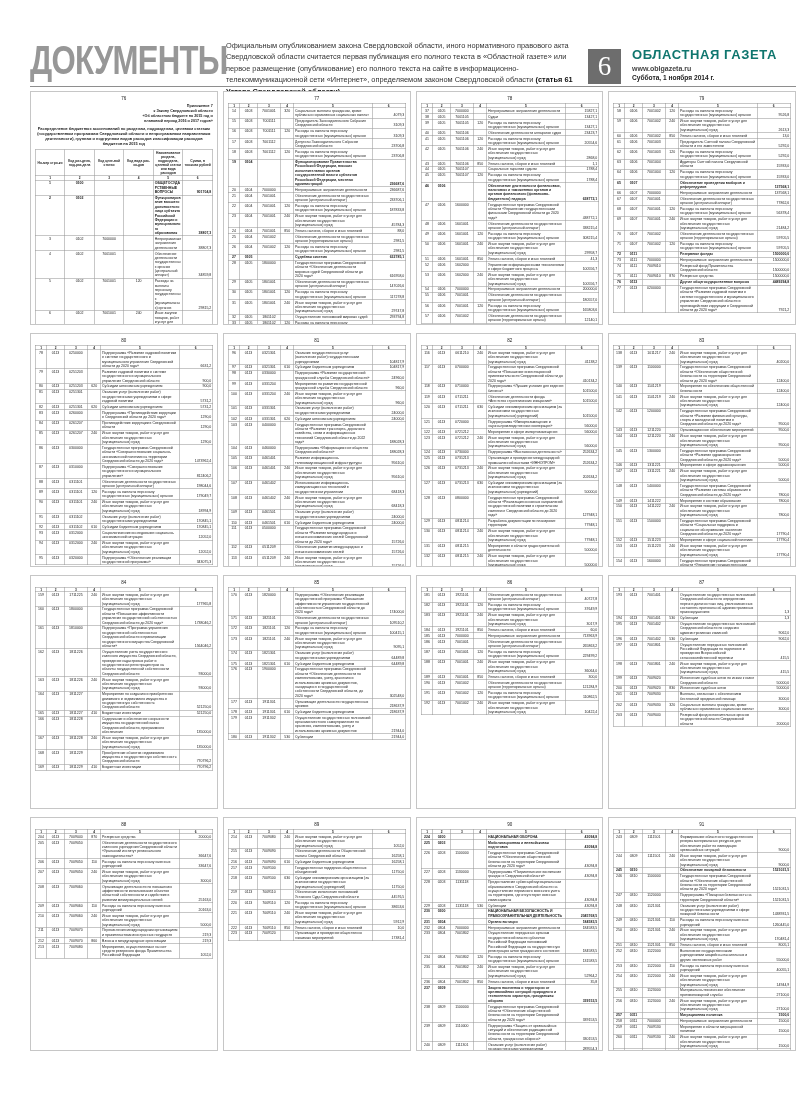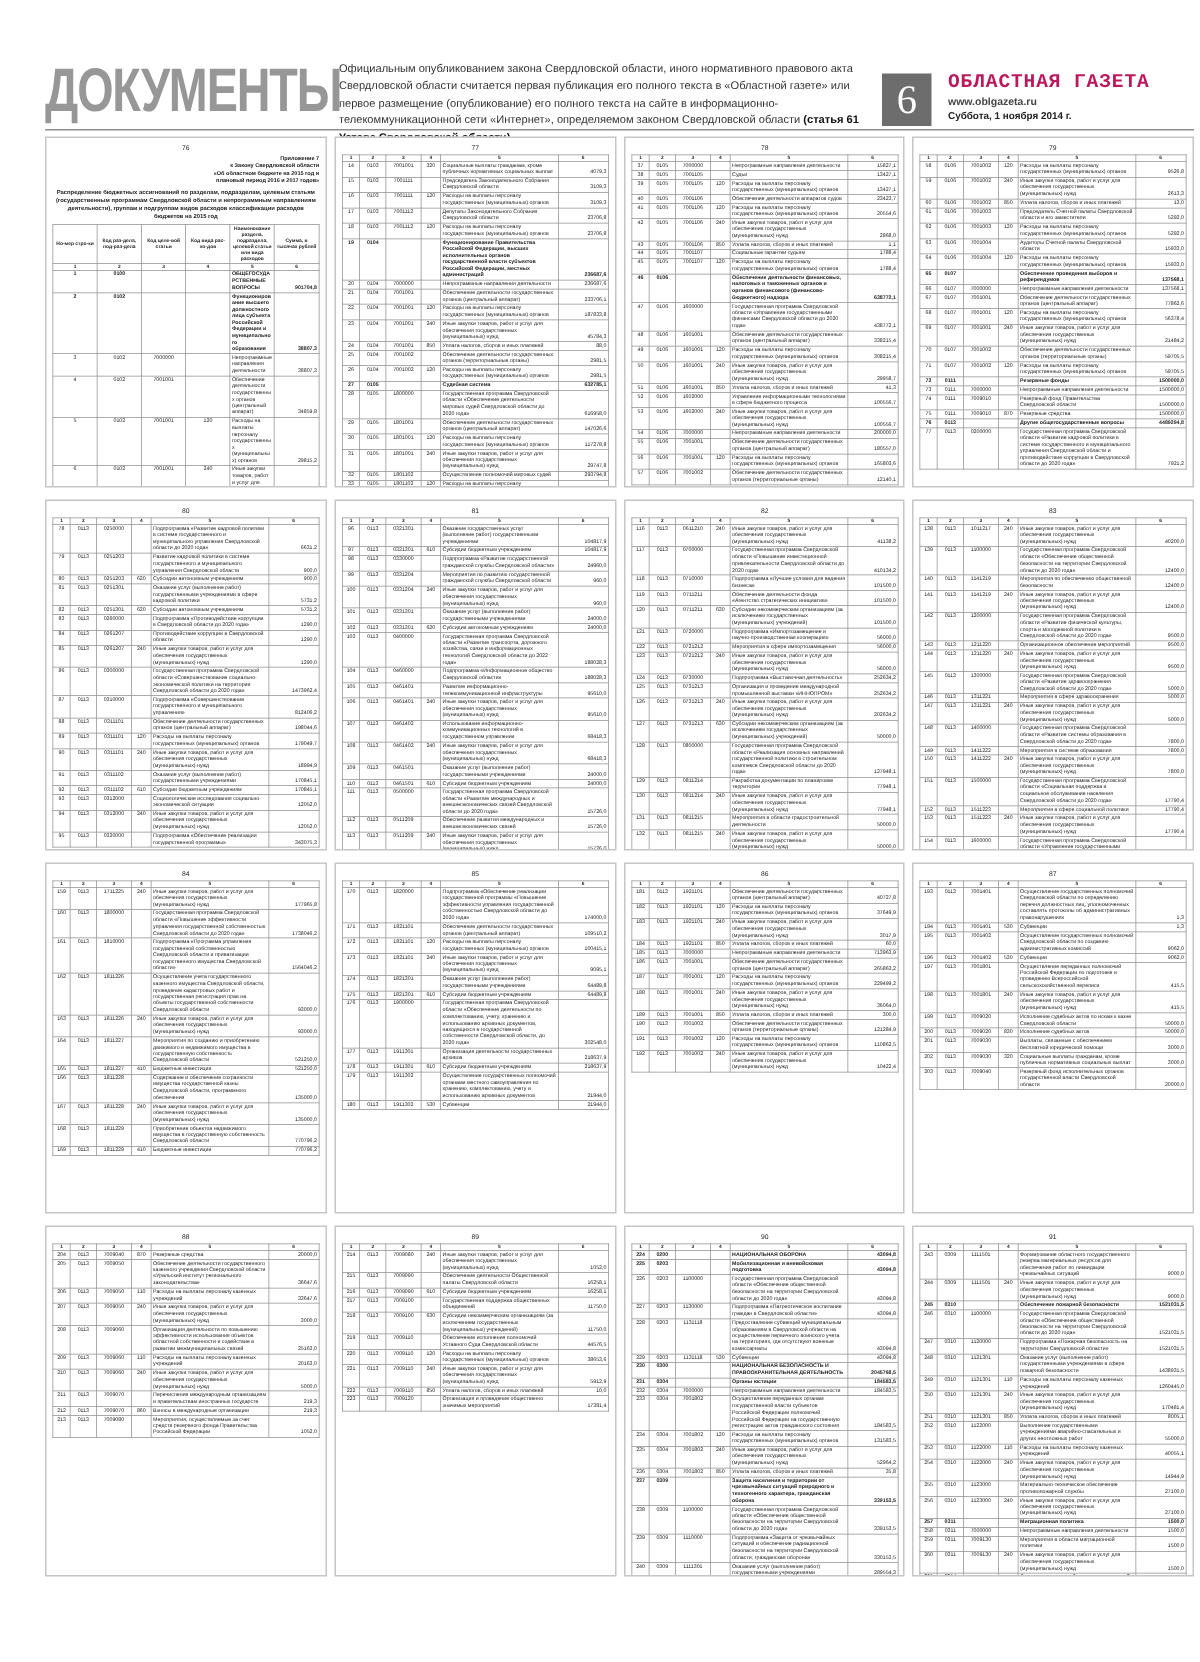--- a/index.html
+++ b/index.html
@@ -7,21 +7,21 @@
          font-family:"Liberation Sans",sans-serif;color:#1c1c1c;}
   
   .header{position:absolute;left:30px;top:36px;width:766px;height:52px;}
   .brand{position:absolute;left:0;top:4px;font-size:41px;font-weight:bold;color:#979797;
          letter-spacing:-1px;line-height:1;transform:scaleX(.76);transform-origin:left top;white-space:nowrap;}
   .intro{position:absolute;left:196px;top:4px;width:354px;font-size:7.4px;line-height:1.55;color:#333;}
   .intro b{color:#111;}
   .pagebox{position:absolute;left:558px;top:13px;width:33px;height:35px;background:#6d6d6d;color:#fff;
            font-family:"Liberation Serif",serif;font-size:27px;display:flex;align-items:center;justify-content:center;}
   .masthead{position:absolute;left:602px;top:11px;width:164px;}
-  .masthead-title{font-family:Liberation Mono, monospace;font-weight:bold;font-size:13px;letter-spacing:.6px;color:#be185d;}
+  .masthead-title{font-family:Liberation Sans, sans-serif;font-weight:bold;font-size:13px;letter-spacing:.6px;color:#0f766e;}
   .masthead-url{font-size:7px;font-weight:bold;color:#444;margin-top:2.5px;}
   .masthead-date{font-size:6.6px;font-weight:bold;color:#222;margin-top:2px;}
   .rule{position:absolute;left:30px;top:86px;width:766px;border-top:1.5px solid #8e8e8e;}
   
   .grid{position:absolute;left:30px;top:91px;width:766px;display:grid;
         grid-template-columns:repeat(4,1fr);gap:8px 5px;}
   .minipage{border:1px solid #c6c6c6;background:#fff;height:234px;box-sizing:border-box;
             padding:2px 4px;overflow:hidden;}
   .mp-inner{width:200%;transform:scale(.5);transform-origin:top left;}
   .pnum{text-align:center;font-size:9px;color:#222;margin:2px 0 4px;}

